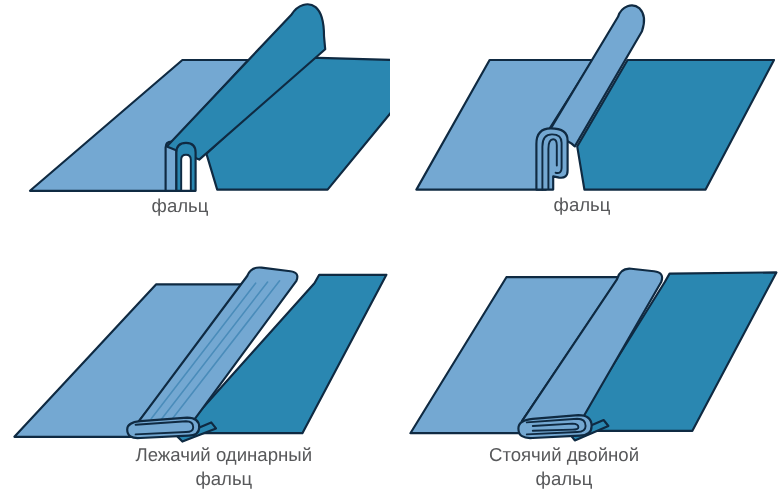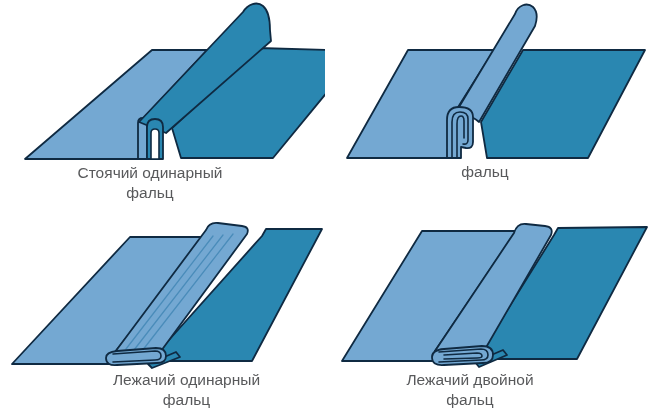--- a/index.html
+++ b/index.html
@@ -74,28 +74,27 @@
     <path class="light" d="M17,152 L108,152 L110,142 L191,22 L97,22 Z"></path>
     <path class="dark" d="M165,150 L252,150 L322,18 L233,19 L229,26 L158,140 Z"></path>
     <path class="light" d="M110,142 L189,24 Q192,14 201,15 L220,17 Q229,18 226,26 L159,142 Q153,149 145,146 Z"></path>
     <path class="dark" d="M150,153 L178,141 L182,146 L154,158 Z"></path>
     <path class="light" d="M119,140 L157,137 Q168,137 168,146 Q168,154 158,154 L119,156 Q107,157 107,148 Q107,141 119,140 Z"></path>
     <path class="fold-line" d="M114,143 L156,140 Q163,140 163,146 Q163,151 156,151 L114,153"></path>
     <path class="fold-line" d="M119,146 L152,144 Q157,144 157,147 Q157,149 152,149 L119,150"></path>
   </svg>
 
   <div class="caption" id="cap1">
-    <span>Стоячий одинарный</span>
     <span>фальц</span>
   </div>
   <div class="caption" id="cap2">
     <span>фальц</span>
   </div>
   <div class="caption" id="cap3">
     <span>Лежачий одинарный</span>
     <span>фальц</span>
   </div>
   <div class="caption" id="cap4">
-    <span>Лежачий двойной</span>
+    <span>Стоячий двойной</span>
     <span>фальц</span>
   </div>
 
 </div>
 
 </body></html>

